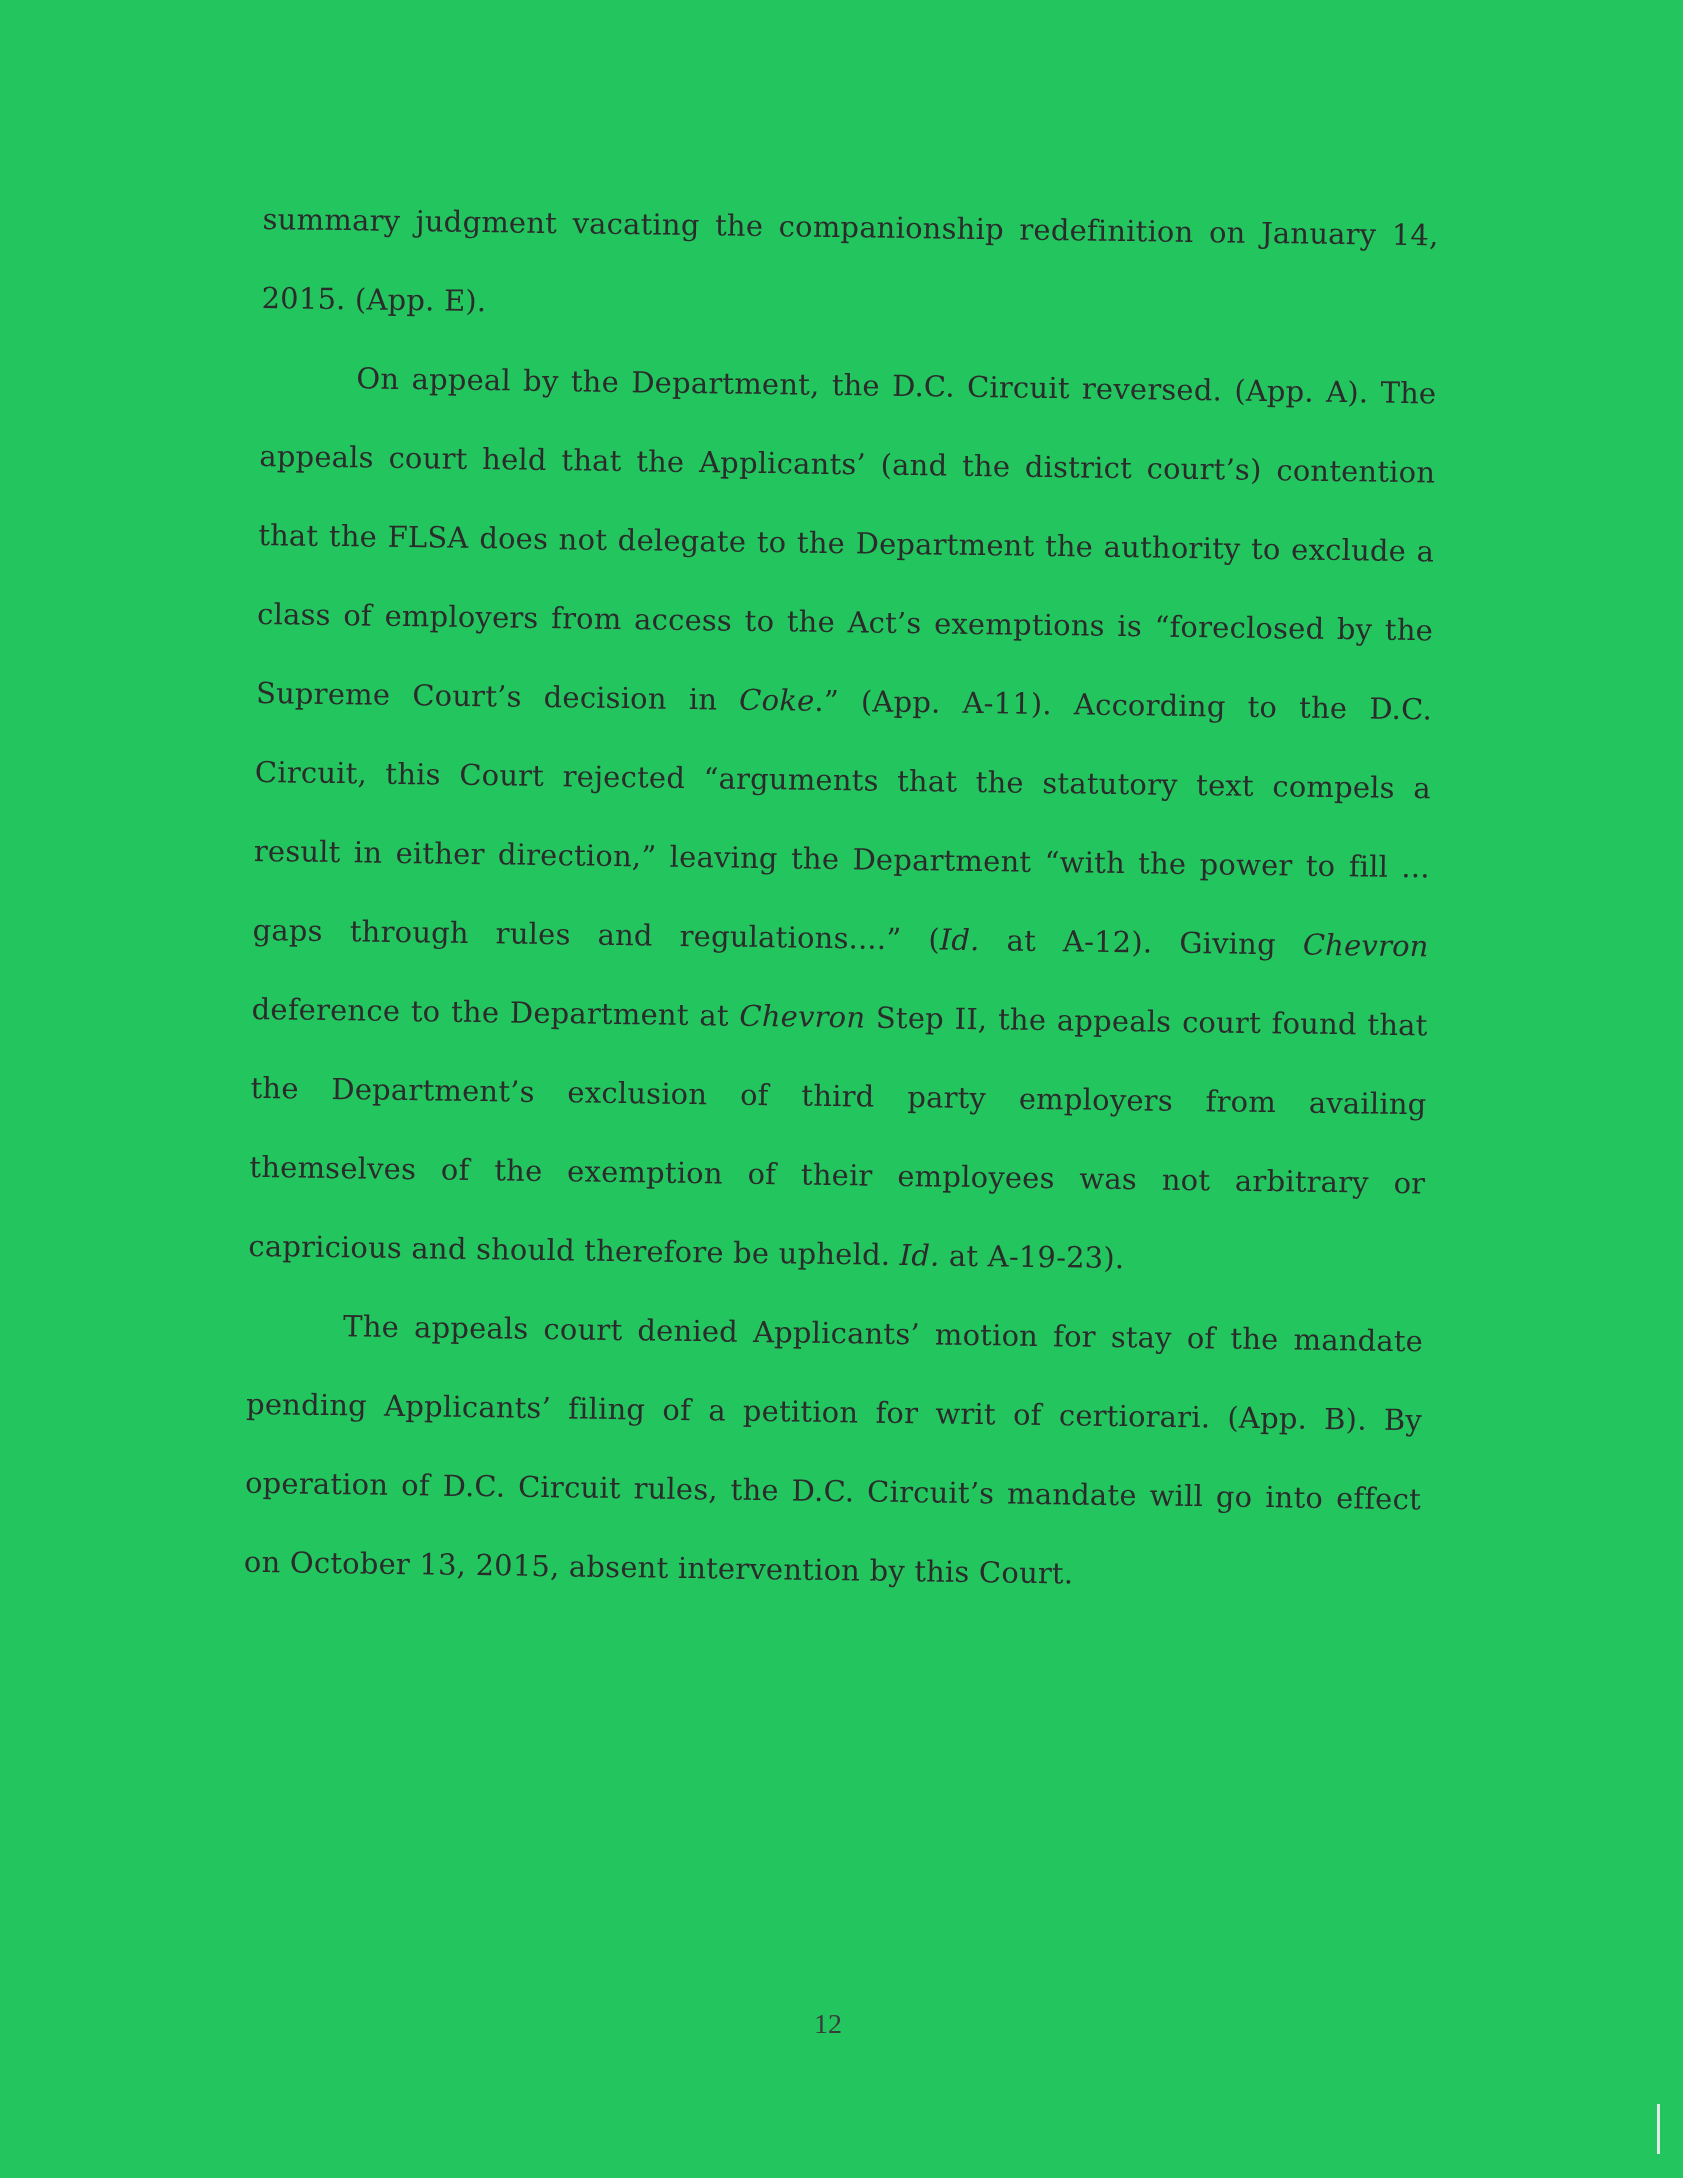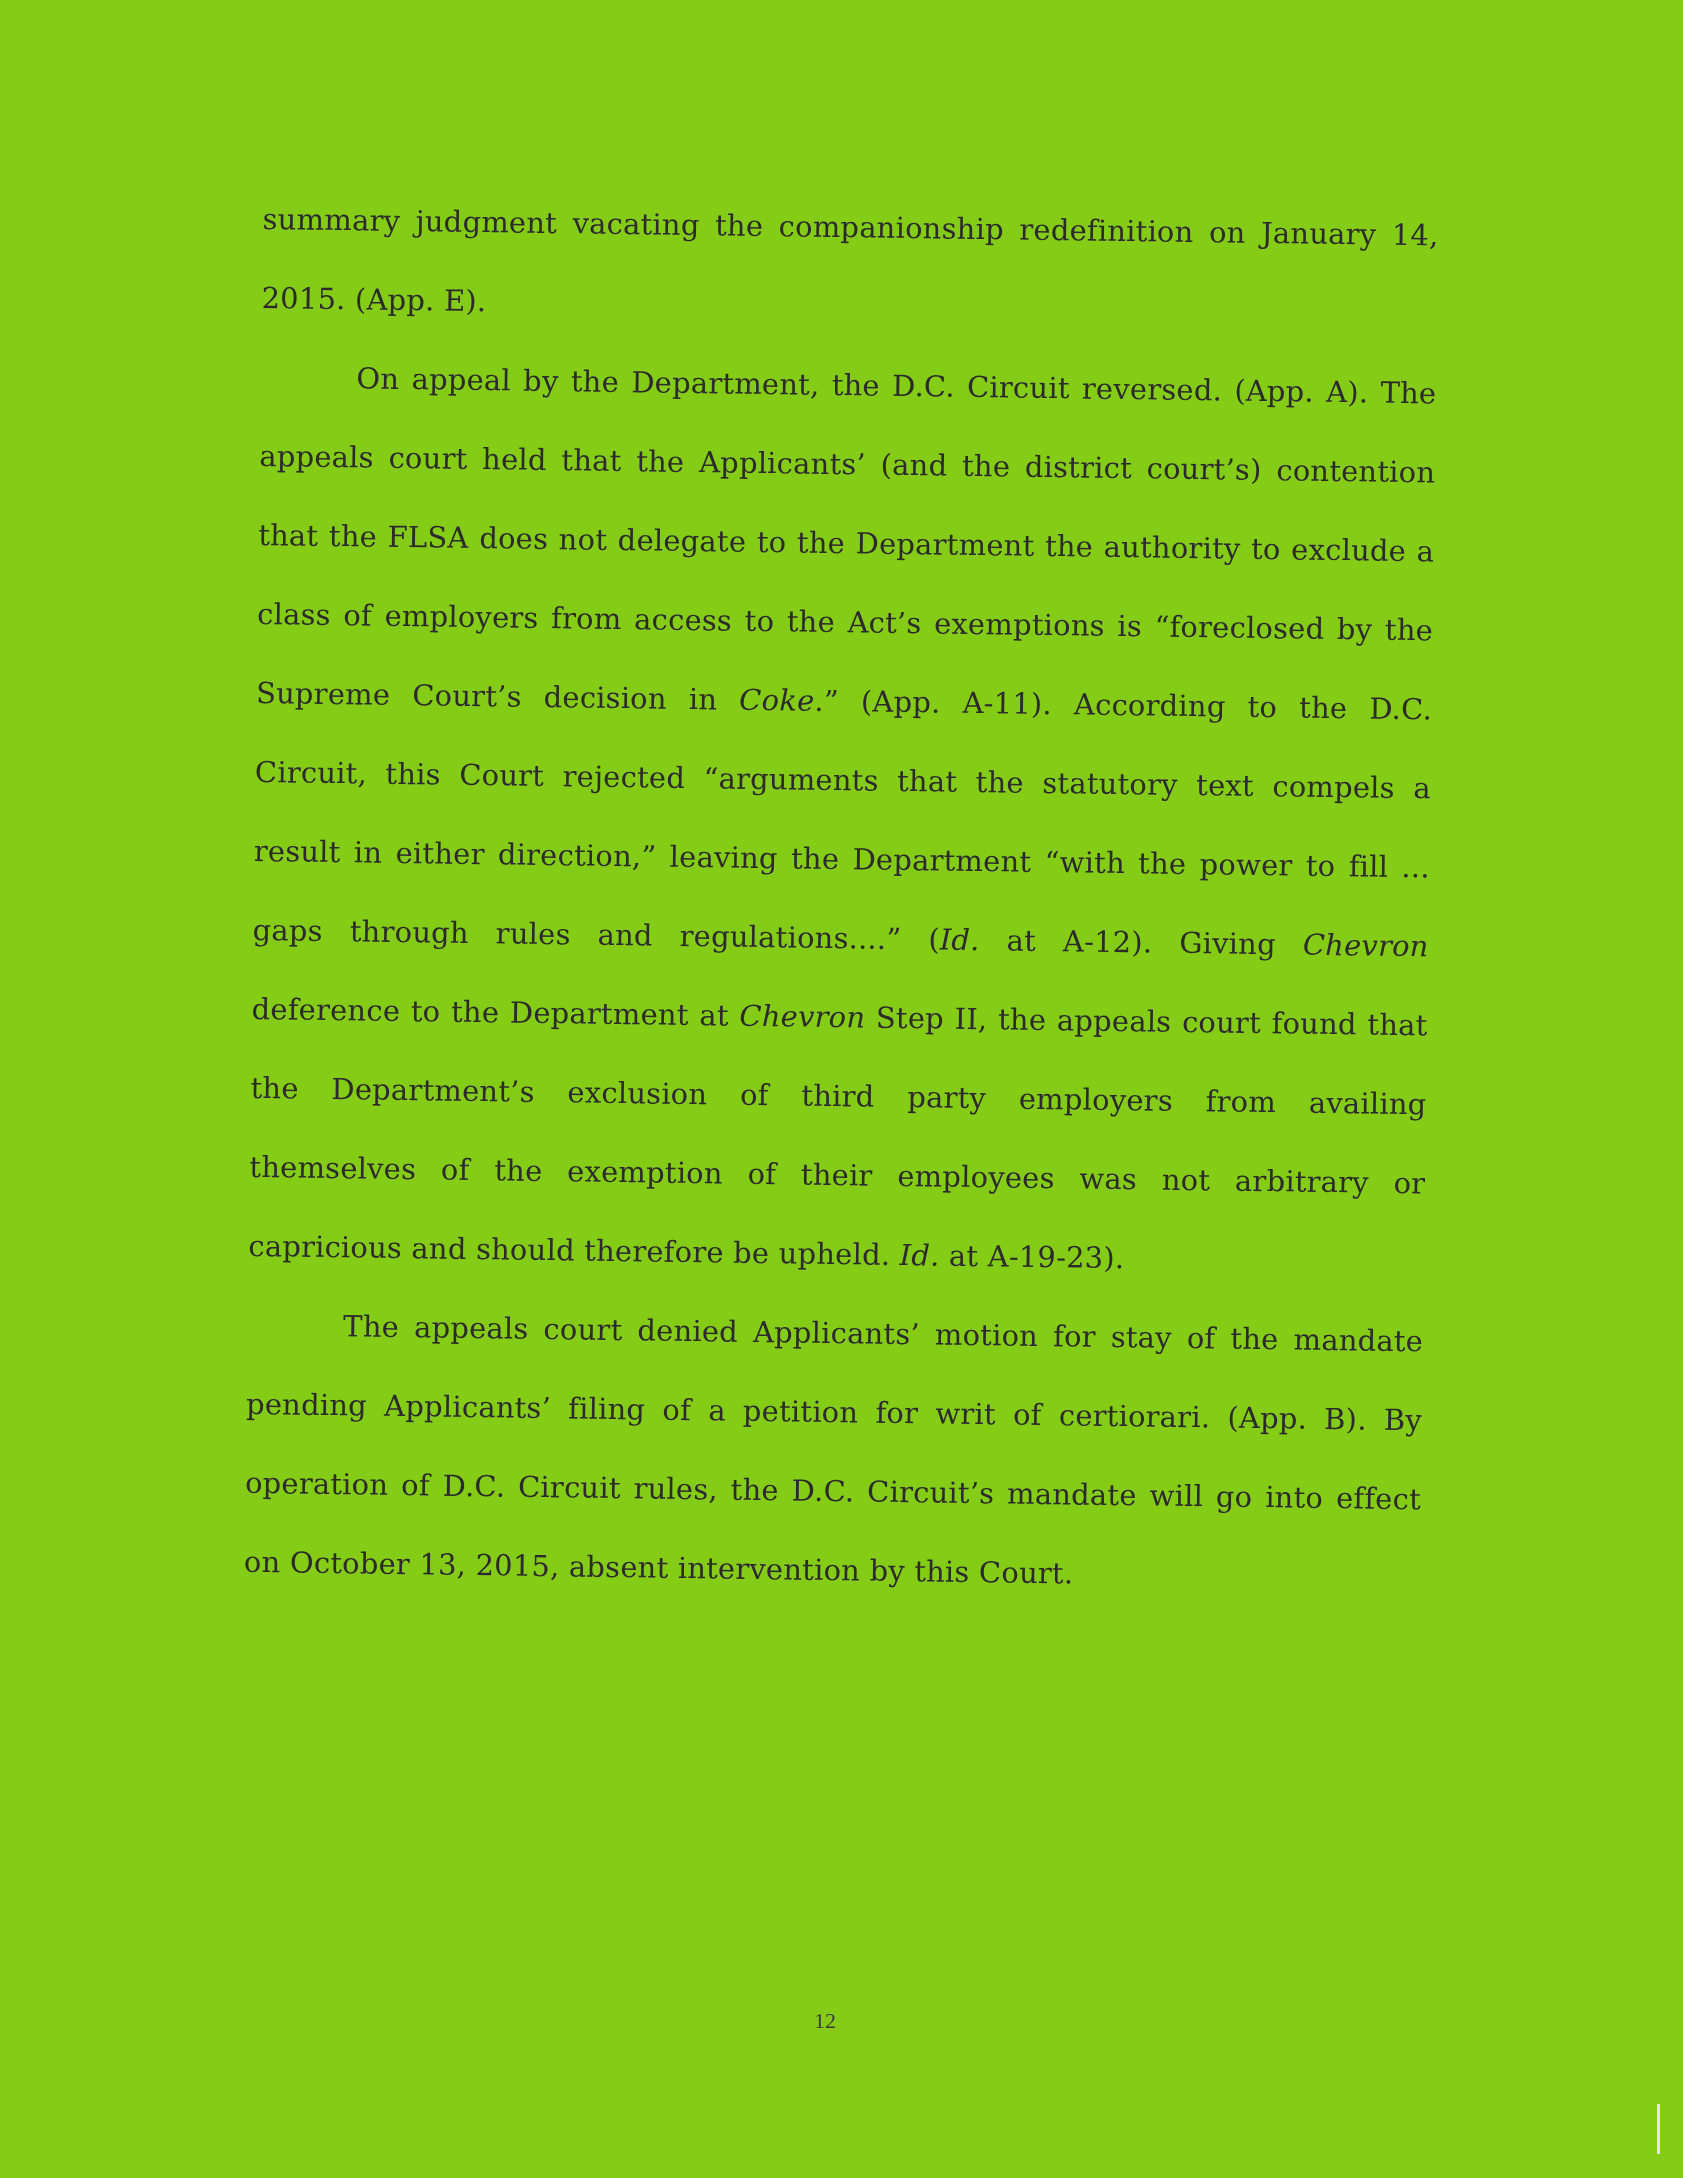--- a/index.html
+++ b/index.html
@@ -12,21 +12,21 @@
       height: 2178px;
       position: relative;
       overflow: hidden;
     }
     .page {
       position: absolute;
       left: 0;
       top: 0;
       width: 1683px;
       height: 2178px;
-      background: #84cc16;
+      background: #22c55e;
     }
     .text-block {
       position: absolute;
       left: 263px;
       top: 196px;
       width: 1176px;
       transform-origin: 0 0;
       transform: rotate(0.8deg);
       font-family: "DejaVu Serif", "Liberation Serif", serif;
       font-size: 29px;
@@ -54,21 +54,21 @@
       display: inline;
     }
     .line .it {
       font-style: italic;
     }
     .page-number {
       position: absolute;
       left: 814px;
       top: 2008px;
       font-family: "Liberation Serif", "DejaVu Serif", serif;
-      font-size: 22px;
+      font-size: 28px;
       color: #3a3a3a;
     }
     .edge-mark {
       position: absolute;
       left: 1657px;
       top: 2104px;
       width: 3px;
       height: 50px;
       background: #e6e6e6;
     }

